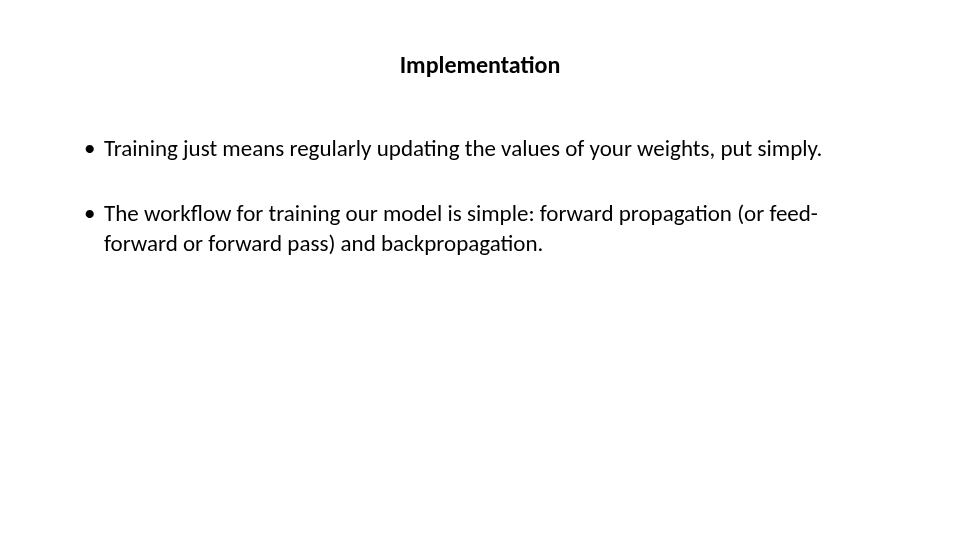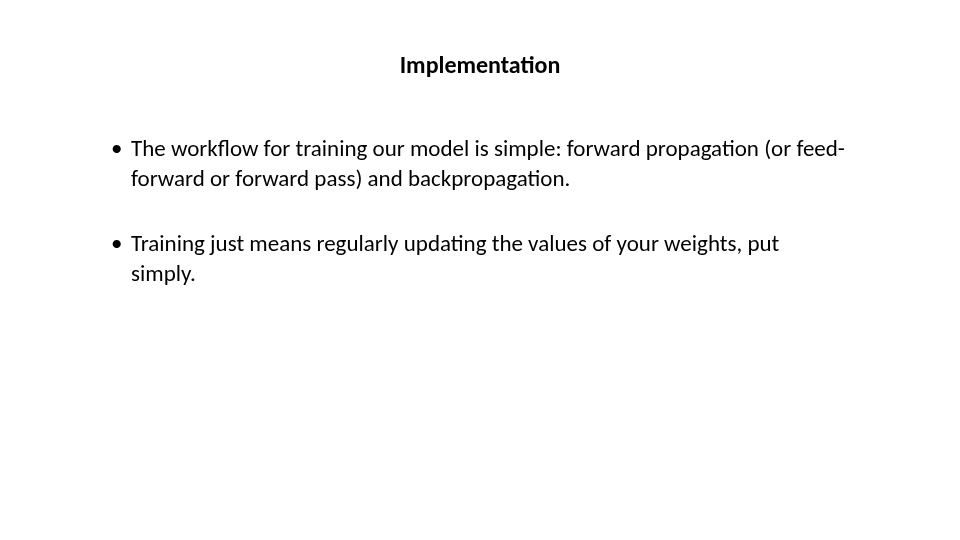--- a/index.html
+++ b/index.html
@@ -11,21 +11,21 @@
       width: 960px;
       height: 540px;
       background: #ffffff;
       font-family: Calibri, "Segoe UI", Arial, sans-serif;
       color: #000000;
       overflow: hidden;
     }
     .slide {
       width: 100%;
       height: 100%;
-      padding: 40px 111px;
+      padding: 40px 84px;
     }
     .title {
       font-size: 24px;
       font-weight: 700;
       text-align: center;
       margin-bottom: 55px;
       margin-top: 10px;
     }
     .bullets {
       list-style: none;
@@ -43,16 +43,16 @@
       left: 0;
       top: 0;
     }
   </style>
 </head>
 <body>
 
 <div class="slide">
   <h1 class="title">Implementation</h1>
   <ul class="bullets">
+    <li class="bullet-item">Training just means regularly updating the values of your weights, put simply.</li>
     <li class="bullet-item">The workflow for training our model is simple: forward propagation (or feed-forward or forward pass) and backpropagation.</li>
-    <li class="bullet-item">Training just means regularly updating the values of your weights, put simply.</li>
   </ul>
 </div>
 
 </body></html>

